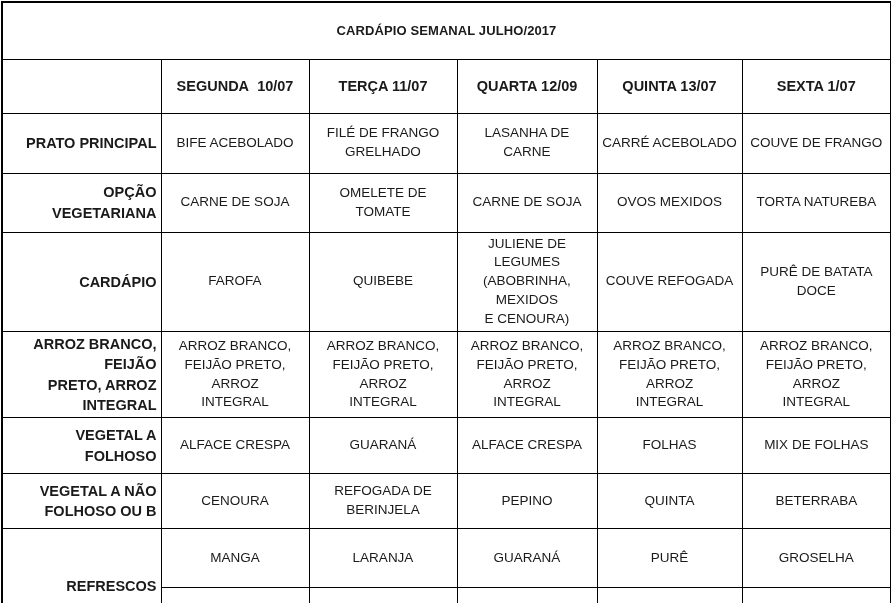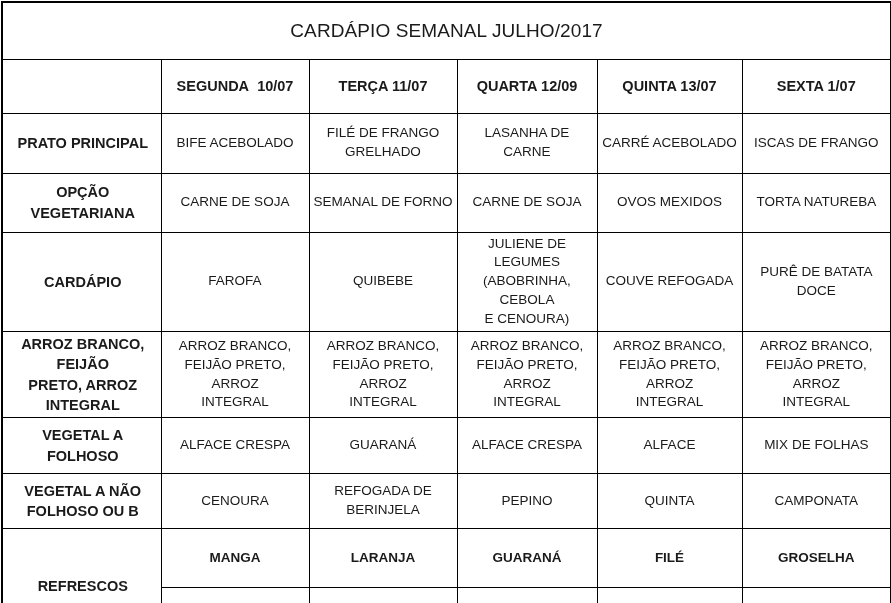--- a/index.html
+++ b/index.html
@@ -28,52 +28,52 @@
   td, th {
     border: 1.5px solid #000;
     vertical-align: middle;
     white-space: pre-line;
     overflow: hidden;
     box-sizing: border-box;
   }
   .title-cell {
     height: 57px;
     text-align: center;
-    font-weight: normal;
-    font-size: 19px;
+    font-weight: bold;
+    font-size: 13px;
     letter-spacing: 0.1px;
   }
   .day-header {
     height: 54px;
     text-align: center;
     font-weight: bold;
     font-size: 14.5px;
     padding: 2px 3px;
   }
   .row-label {
-    text-align: center;
+    text-align: right;
     font-weight: bold;
     font-size: 14.5px;
     padding: 2px 4px 2px 6px;
     line-height: 1.4;
   }
   .menu-cell {
     text-align: center;
     font-weight: normal;
     font-size: 13.5px;
     padding: 2px 2px;
     line-height: 1.4;
   }
   tr.r-main    td { height: 60px; }
   tr.r-veg     td { height: 59px; }
   tr.r-guar    td { height: 59px; }
   tr.r-arroz   td { height: 60px; margin-top: 43px; }
   tr.r-folhoso td { height: 56px; }
   tr.r-nfolh   td { height: 55px; }
-  tr.r-refr1   td { height: 59px; font-weight: bold; }
+  tr.r-refr1   td { height: 59px; }
   tr.r-refr2   td { height: 58px; }
 </style>
 </head>
 <body>
 
 <div class="sheet">
   <table class="menu">
     <colgroup>
       <col style="width:159px">
       <col style="width:148px">
@@ -94,36 +94,36 @@
         <td class="day-header">QUINTA 13/07</td>
         <td class="day-header">SEXTA 1/07</td>
       </tr>
       <tr class="r-main">
         <td class="row-label">PRATO PRINCIPAL</td>
         <td class="menu-cell">BIFE ACEBOLADO</td>
         <td class="menu-cell">FILÉ DE FRANGO
 GRELHADO</td>
         <td class="menu-cell">LASANHA DE CARNE</td>
         <td class="menu-cell">CARRÉ ACEBOLADO</td>
-        <td class="menu-cell">ISCAS DE FRANGO</td>
+        <td class="menu-cell">COUVE DE FRANGO</td>
       </tr>
       <tr class="r-veg">
         <td class="row-label">OPÇÃO VEGETARIANA</td>
         <td class="menu-cell">CARNE DE SOJA</td>
-        <td class="menu-cell">SEMANAL DE FORNO</td>
+        <td class="menu-cell">OMELETE DE TOMATE</td>
         <td class="menu-cell">CARNE DE SOJA</td>
         <td class="menu-cell">OVOS MEXIDOS</td>
         <td class="menu-cell">TORTA NATUREBA</td>
       </tr>
       <tr class="r-guar">
         <td class="row-label">CARDÁPIO</td>
         <td class="menu-cell">FAROFA</td>
         <td class="menu-cell">QUIBEBE</td>
         <td class="menu-cell">JULIENE DE LEGUMES
-(ABOBRINHA, CEBOLA
+(ABOBRINHA, MEXIDOS
 E CENOURA)</td>
         <td class="menu-cell">COUVE REFOGADA</td>
         <td class="menu-cell">PURÊ DE BATATA DOCE</td>
       </tr>
       <tr class="r-arroz">
         <td class="row-label">ARROZ BRANCO, FEIJÃO
 PRETO, ARROZ INTEGRAL</td>
         <td class="menu-cell">ARROZ BRANCO,
 FEIJÃO PRETO, ARROZ
 INTEGRAL</td>
@@ -138,39 +138,39 @@
 INTEGRAL</td>
         <td class="menu-cell">ARROZ BRANCO,
 FEIJÃO PRETO, ARROZ
 INTEGRAL</td>
       </tr>
       <tr class="r-folhoso">
         <td class="row-label">VEGETAL A FOLHOSO</td>
         <td class="menu-cell">ALFACE CRESPA</td>
         <td class="menu-cell">GUARANÁ</td>
         <td class="menu-cell">ALFACE CRESPA</td>
-        <td class="menu-cell">ALFACE</td>
+        <td class="menu-cell">FOLHAS</td>
         <td class="menu-cell">MIX DE FOLHAS</td>
       </tr>
       <tr class="r-nfolh">
         <td class="row-label">VEGETAL A NÃO
 FOLHOSO OU B</td>
         <td class="menu-cell">CENOURA</td>
         <td class="menu-cell">REFOGADA DE
 BERINJELA</td>
         <td class="menu-cell">PEPINO</td>
         <td class="menu-cell">QUINTA</td>
-        <td class="menu-cell">CAMPONATA</td>
+        <td class="menu-cell">BETERRABA</td>
       </tr>
       <tr class="r-refr1">
         <td class="row-label" rowspan="2">REFRESCOS</td>
         <td class="menu-cell">MANGA</td>
         <td class="menu-cell">LARANJA</td>
         <td class="menu-cell">GUARANÁ</td>
-        <td class="menu-cell">FILÉ</td>
+        <td class="menu-cell">PURÊ</td>
         <td class="menu-cell">GROSELHA</td>
       </tr>
       <tr class="r-refr2">
         <td class="menu-cell">UVA</td>
         <td class="menu-cell">LIMÃO</td>
         <td class="menu-cell">CAJU</td>
         <td class="menu-cell">GOIABA</td>
         <td class="menu-cell">MARACUJÁ</td>
       </tr>
     </tbody>

